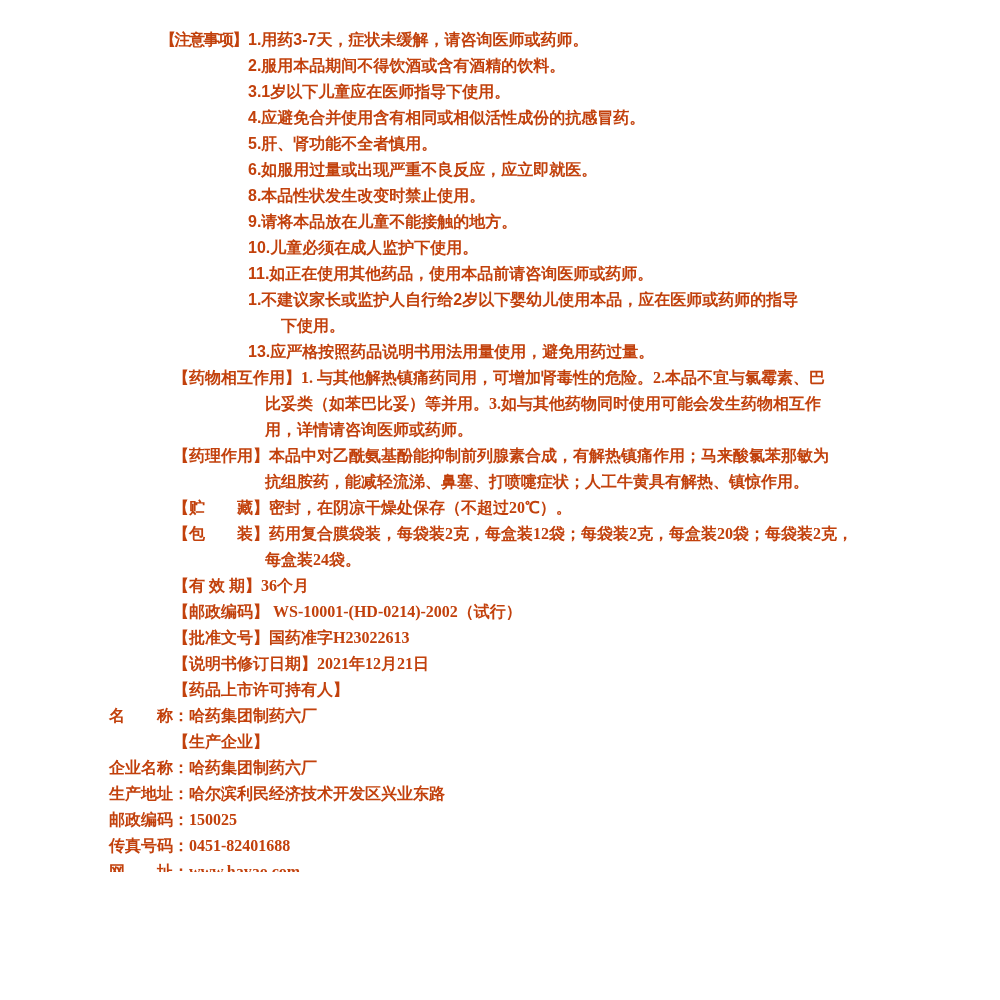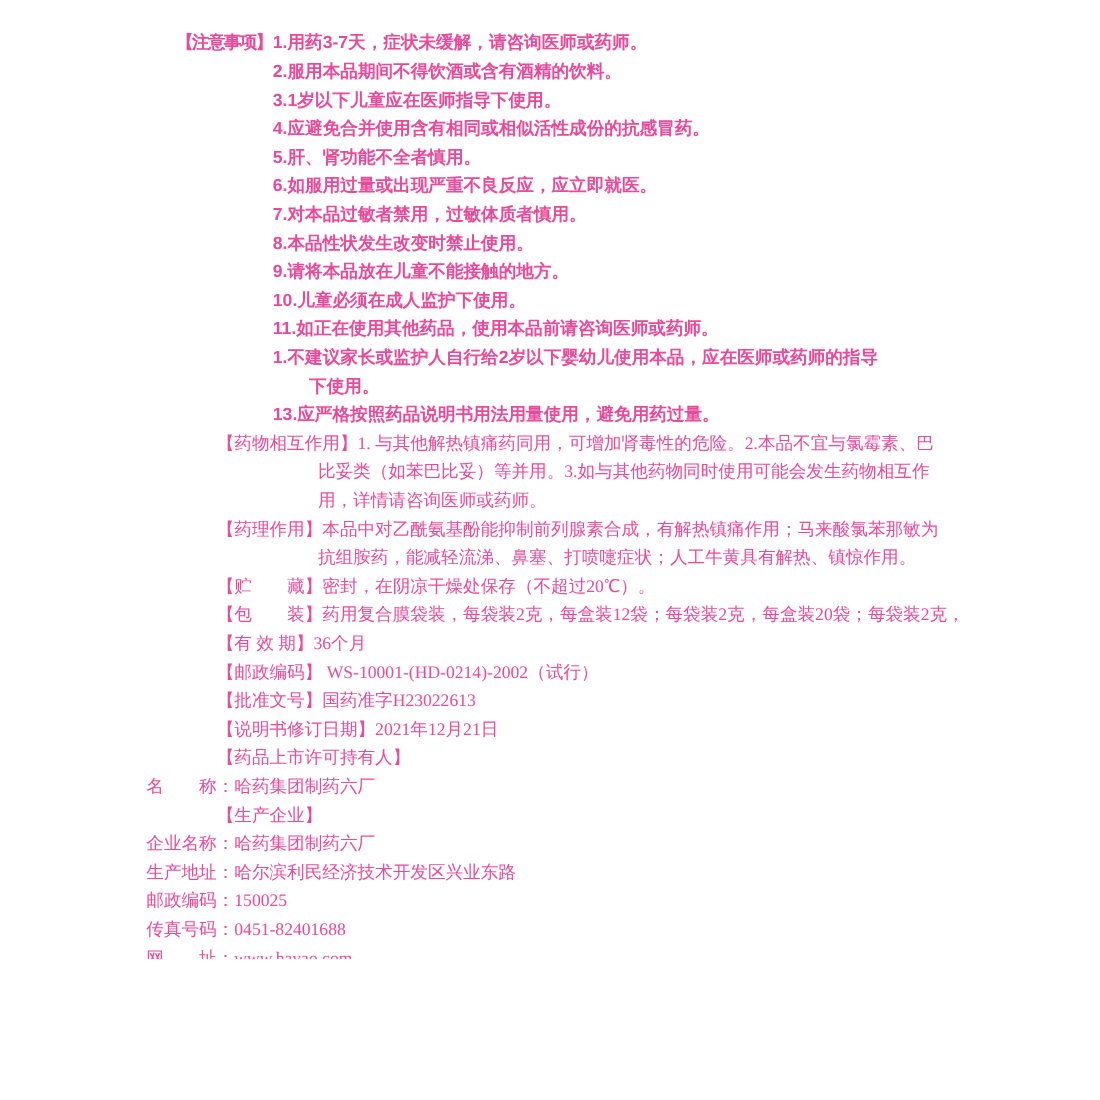--- a/index.html
+++ b/index.html
@@ -1,26 +1,26 @@
 <!DOCTYPE html>
 <html><head>
 <meta charset="utf-8">
 <style>
   html,body{margin:0;padding:0;background:#ffffff;}
   .page{
     position:relative;
     width:1000px;height:872px;
     background:#ffffff;
     overflow:hidden;
-    color:#ec4899;
+    color:#c2410c;
   }
   .doc{position:absolute;top:27px;left:0;width:1000px;}
   p{margin:0;line-height:26px;white-space:pre;}
   .hei{font-family:"Liberation Sans",sans-serif;font-weight:700;font-size:16px;}
-  .song{font-family:"Liberation Serif",serif;font-weight:400;font-size:16px;padding-left:24px;}
+  .song{font-family:"Liberation Serif",serif;font-weight:700;font-size:16px;}
   
   .notice{display:flex;margin-left:160px;align-items:flex-start;}
   .nlabel{flex:0 0 88px;letter-spacing:-1.5px;white-space:pre;line-height:26px;}
   .nitems{flex:0 1 auto;}
   .nitem{white-space:pre;}
   .nitem-cont{padding-left:33px;}
   
   .sec-first{margin-left:173px;}
   .sec-cont{margin-left:265px;}
   
@@ -35,21 +35,20 @@
 
     <div class="notice hei">
       <span class="nlabel">【注意事项】</span>
       <div class="nitems">
         <p class="nitem">1.用药3-7天，症状未缓解，请咨询医师或药师。</p>
         <p class="nitem">2.服用本品期间不得饮酒或含有酒精的饮料。</p>
         <p class="nitem">3.1岁以下儿童应在医师指导下使用。</p>
         <p class="nitem">4.应避免合并使用含有相同或相似活性成份的抗感冒药。</p>
         <p class="nitem">5.肝、肾功能不全者慎用。</p>
         <p class="nitem">6.如服用过量或出现严重不良反应，应立即就医。</p>
-        <p class="nitem">7.对本品过敏者禁用，过敏体质者慎用。</p>
         <p class="nitem">8.本品性状发生改变时禁止使用。</p>
         <p class="nitem">9.请将本品放在儿童不能接触的地方。</p>
         <p class="nitem">10.儿童必须在成人监护下使用。</p>
         <p class="nitem">11.如正在使用其他药品，使用本品前请咨询医师或药师。</p>
         <p class="nitem">1.不建议家长或监护人自行给2岁以下婴幼儿使用本品，应在医师或药师的指导</p>
         <p class="nitem nitem-cont">下使用。</p>
         <p class="nitem">13.应严格按照药品说明书用法用量使用，避免用药过量。</p>
       </div>
     </div>
 
@@ -63,20 +62,21 @@
       <p class="sec-first"><span>【药理作用】</span><span>本品中对乙酰氨基酚能抑制前列腺素合成，有解热镇痛作用；马来酸氯苯那敏为</span></p>
       <p class="sec-cont">抗组胺药，能减轻流涕、鼻塞、打喷嚏症状；人工牛黄具有解热、镇惊作用。</p>
     </div>
 
     <div class="song">
       <p class="sec-first"><span>【贮　　藏】</span><span>密封，在阴凉干燥处保存（不超过20℃）。</span></p>
     </div>
 
     <div class="song">
       <p class="sec-first"><span>【包　　装】</span><span>药用复合膜袋装，每袋装2克，每盒装12袋；每袋装2克，每盒装20袋；每袋装2克，</span></p>
+      <p class="sec-cont">每盒装24袋。</p>
     </div>
 
     <div class="song">
       <p class="sec-first"><span>【有 效 期】</span><span>36个月</span></p>
     </div>
 
     <div class="song">
       <p class="sec-first"><span>【邮政编码】</span><span> WS-10001-(HD-0214)-2002（试行）</span></p>
     </div>
 

